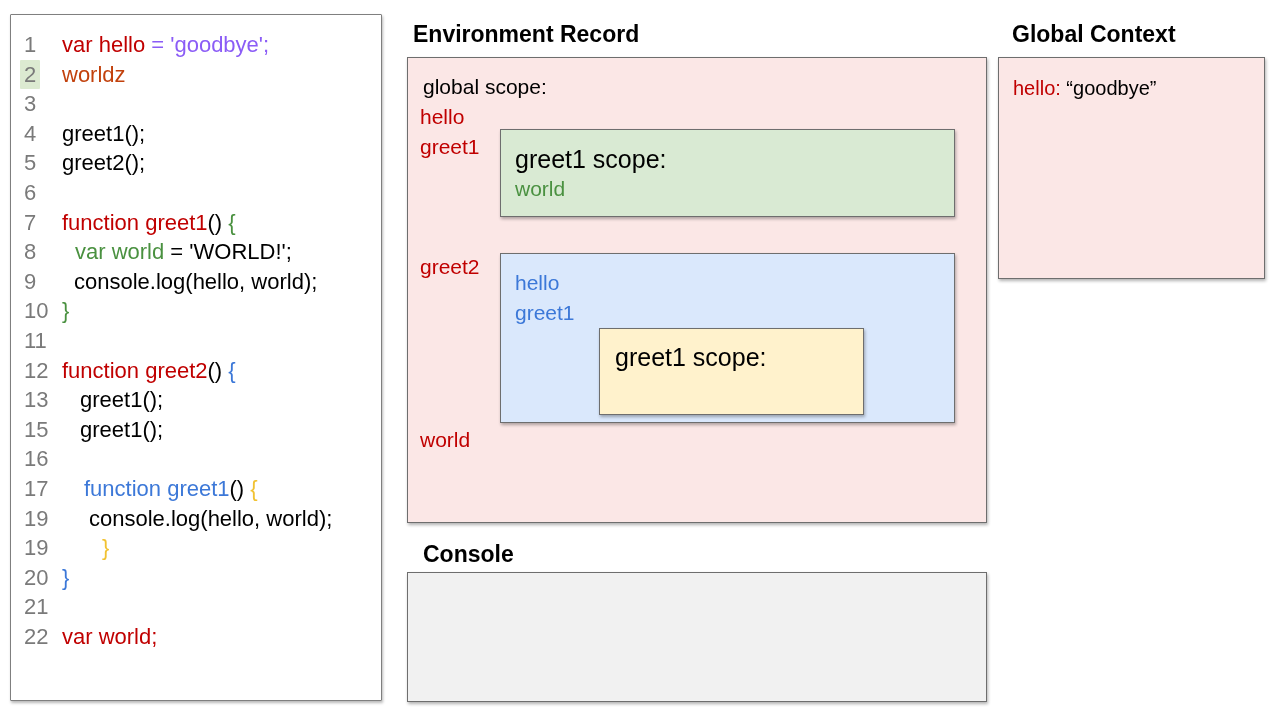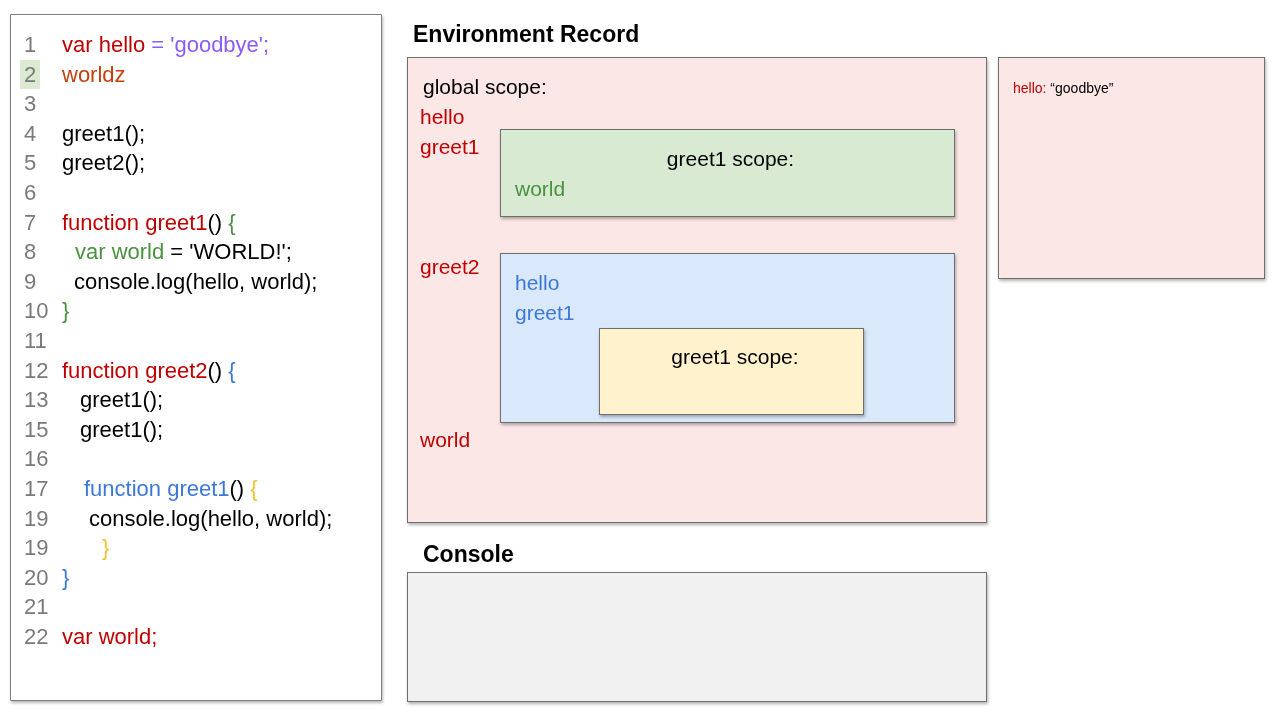--- a/index.html
+++ b/index.html
@@ -31,24 +31,24 @@
   }
   .env-box{left:407px;top:57px;width:580px;height:466px;}
   .scope-box{box-sizing:border-box;border:1.5px solid #6e6e6e;box-shadow:1px 2px 3px rgba(0,0,0,0.3);}
   .greet1-box{left:500px;top:129px;width:455px;height:88px;padding:14px 8px 0 14px;}
   .greet2-box{left:500px;top:253px;width:455px;height:170px;padding:14px 8px 0 14px;}
   .inner-box{left:599px;top:328px;width:265px;height:87px;padding:13px 8px 0 15px;}
   .gc-box{left:998px;top:57px;width:267px;height:222px;padding:15px 8px 0 14px;}
   .console-box{left:407px;top:572px;width:580px;height:130px;background:#f1f1f1;}
 
   .env-text{font-size:21px;line-height:30px;white-space:pre;}
-  .scope-heading{font-size:21px;line-height:30px;color:#000;text-align:center;}
+  .scope-heading{font-size:25px;line-height:30px;color:#000;}
   .scope-var{font-size:21px;line-height:30px;}
   .scope-comment{font-size:21px;line-height:30px;color:#000;}
-  .gc-entry{font-size:14px;line-height:30px;white-space:pre;}
+  .gc-entry{font-size:20px;line-height:30px;white-space:pre;}
 </style>
 </head>
 <body>
 
 <div class="stage">
 
   <div class="abs code-panel">
     <div>
         <div class="code-line">
           <span class="line-num"><span>1</span></span>
@@ -162,20 +162,21 @@
     <div>
         <div class="scope-var" style="color: rgb(60, 120, 216);">hello</div>
         <div class="scope-var" style="color: rgb(60, 120, 216);">greet1</div>
       </div>
   </div>
 
   <div class="abs scope-box inner-box" style="background: rgb(255, 242, 204);">
     <div class="scope-heading">greet1 scope:</div>
   </div>
 
+  <div class="abs panel-title" style="left:1012px;top:19px;">Global Context</div>
 
   <div class="abs dbox gc-box" style="background: rgb(251, 231, 230);">
     <div class="gc-entry"><span style="color: rgb(192, 0, 0);">hello:</span><span> “goodbye”</span></div>
   </div>
 
   <div class="abs panel-title" style="left:423px;top:539px;">Console</div>
 
   <div class="abs dbox console-box" style="background: rgb(241, 241, 241);"></div>
 
 </div>

